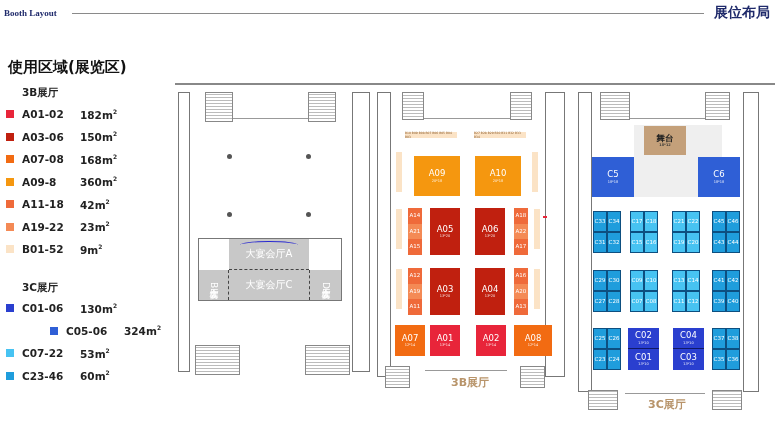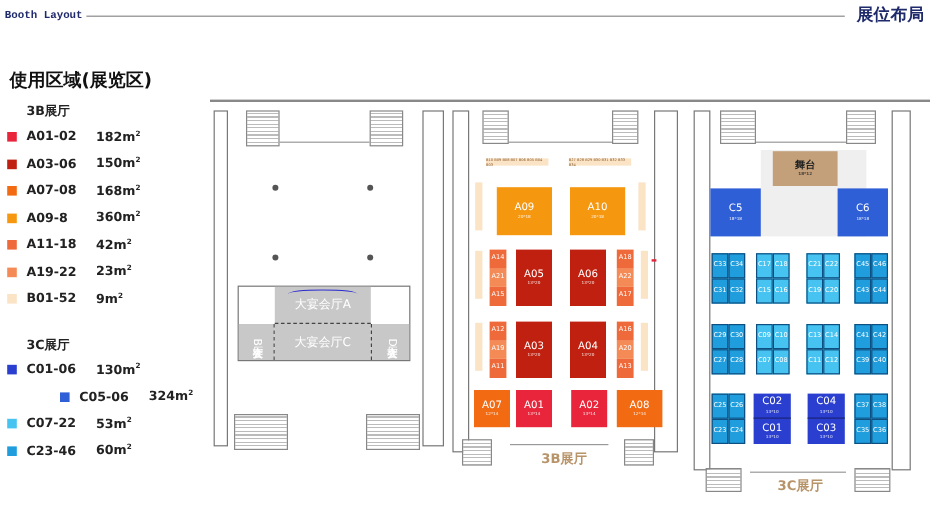--- a/index.html
+++ b/index.html
@@ -1,18 +1,18 @@
 <!DOCTYPE html>
 <html><head>
 <meta charset="utf-8">
 <style>
   * { box-sizing: border-box; margin: 0; padding: 0; }
   body { width: 780px; height: 425px; background: #fff; position: relative; overflow: hidden; font-family: "DejaVu Sans", sans-serif; }
   .abs { position: absolute; }
-  .header-left { left: 4px; top: 8px; font-size: 9px; font-weight: bold; color: #1f2a6b; font-family: Liberation Mono, monospace; }
+  .header-left { left: 4px; top: 8px; font-size: 9px; font-weight: bold; color: #1f2a6b; font-family: Liberation Serif, serif; }
   .header-line { left: 72px; top: 13px; width: 632px; height: 1px; background: #8a8a8a; }
   .header-right { right: 10px; top: 4px; font-size: 14px; font-weight: bold; color: #1f2a6b; }
   .legend-title { left: 8px; top: 58px; font-size: 15px; font-weight: bold; color: #111; }
   .group-title { font-size: 10.5px; font-weight: bold; color: #222; left: 22px; }
   .legend-row { left: 6px; height: 14px; display: flex; align-items: center; font-size: 10.5px; font-weight: bold; color: #222; }
   .swatch { width: 8px; height: 8px; margin-right: 8px; }
   .code { width: 58px; }
   .area sup { font-size: 6px; }
   .wall { border: 1.5px solid #777; background: #fff; }
   .thinline { background: #999; }
@@ -232,21 +232,21 @@
 <div class="abs thinline" style="left:425px;top:370px;width:82px;height:1px"></div>
 <div class="abs hall-label" style="left:451px;top:375px">3B展厅</div>
 
 <div class="abs wall" style="left:578px;top:92px;width:14px;height:300px"></div>
 <div class="abs wall" style="left:743px;top:92px;width:16px;height:300px"></div>
 <div class="abs stair" style="left:600px;top:92px;width:30px;height:28px"></div>
 <div class="abs stair" style="left:705px;top:92px;width:25px;height:28px"></div>
 <div class="abs thinline" style="left:630px;top:118px;width:75px;height:1px"></div>
 
 <div class="abs" style="left:634px;top:125px;width:88px;height:72px;background:#efefef"></div>
-<div class="abs booth" style="left:644px;top:126px;width:54px;height:29px;background:#c4a07a;color:#222;font-weight:bold">
+<div class="abs booth" style="left:644px;top:126px;width:42px;height:29px;background:#c4a07a;color:#222;font-weight:bold">
     <span>舞台</span>
     <span class="sz" style="color:#333">18*12</span>
   </div>
 
 <div class="abs booth" style="left:592px;top:157px;width:42px;height:40px;background:#2f5fd6">
     <span>C5</span>
     <span class="sz">18*18</span>
   </div>
 <div class="abs booth" style="left:698px;top:157px;width:42px;height:40px;background:#2f5fd6">
     <span>C6</span>

